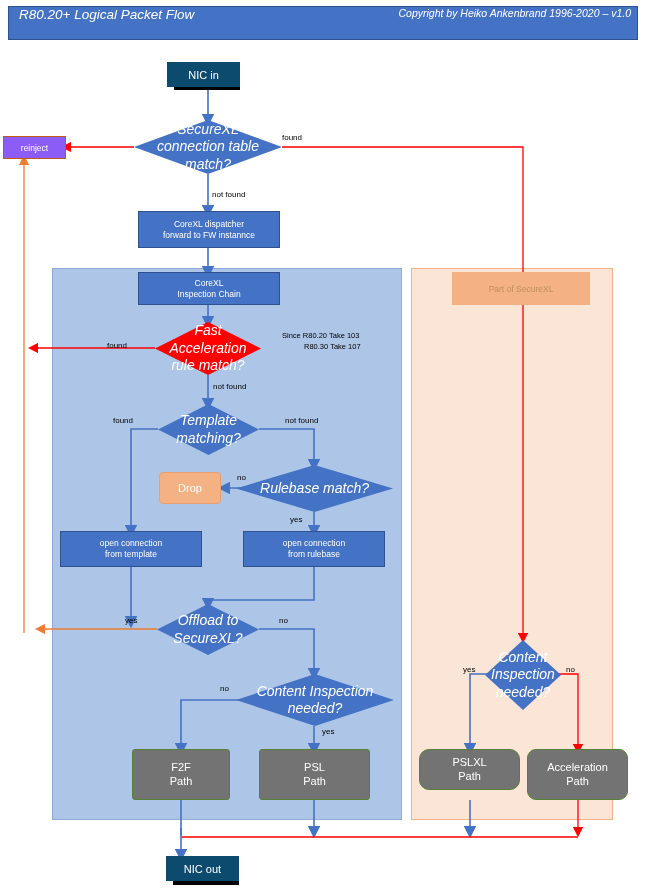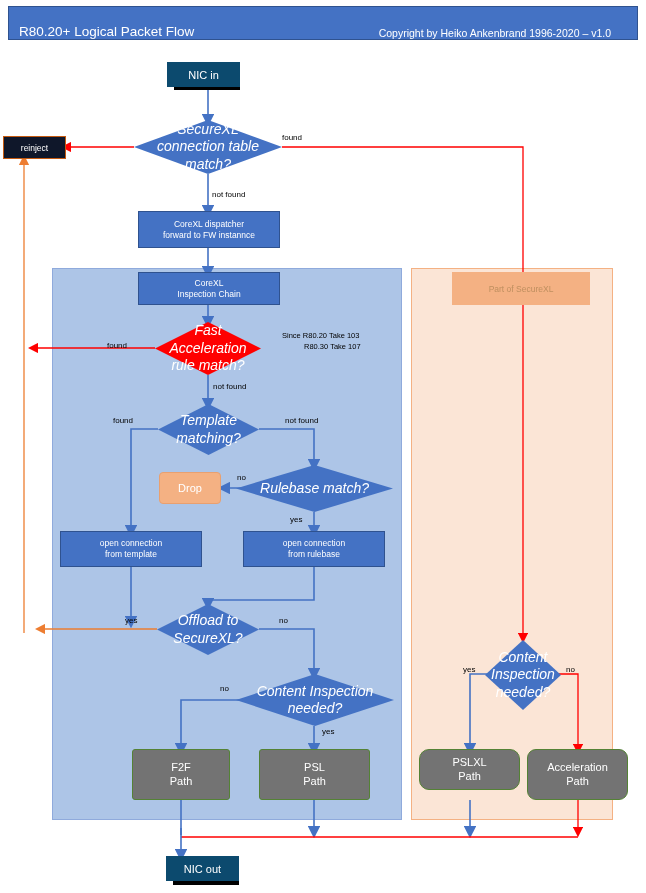--- a/index.html
+++ b/index.html
@@ -2,35 +2,35 @@
 <html><head>
 <meta charset="utf-8">
 <style>
   html,body{margin:0;padding:0;}
   body{width:646px;height:893px;background:#ffffff;font-family:"Liberation Sans",sans-serif;position:relative;overflow:hidden;}
   #canvas{position:absolute;left:0;top:0;width:646px;height:893px;}
   .node{position:absolute;box-sizing:border-box;display:flex;align-items:center;justify-content:center;text-align:center;color:#ffffff;}
   .node .lines{line-height:1.25;}
 
   
-  .header{position:absolute;left:8px;top:6px;width:630px;height:34px;background:#4472c4;border:1px solid #2f528f;display:flex;align-items:flex-end;box-sizing:border-box;}
+  .header{position:absolute;left:8px;top:6px;width:630px;height:34px;background:#4472c4;border:1px solid #2f528f;display:flex;align-items:flex-start;box-sizing:border-box;font-style:italic;}
   .header .title{color:#fff;font-size:13.5px;padding-left:10px;}
-  .header .copy{color:#fff;font-size:10.5px;margin-left:auto;padding-right:26px;}
+  .header .copy{color:#fff;font-size:10.5px;margin-left:auto;padding-right:6px;}
 
   
   .panel{position:absolute;box-sizing:border-box;}
   .panel-blue{background:#adc5e7;border:1px solid #8faadc;}
   .panel-orange{background:#fbe5d6;border:1px solid #f4b183;}
 
   
   .rect{background:#4472c4;border:1px solid #2f528f;font-size:8.5px;}
   .rect-green{background:#737373;border:1px solid #548235;font-size:11px;}
   .rect-orange{background:#f4b183;border:1px solid #f4b183;font-size:8.5px;color:#f4b183;}
   .rect-dropsh{background:#f4b183;border:1px solid #e8a070;font-size:11px;color:#ffffff;}
-  .rect-reinject{background:#0f172a;border:1px solid #c55a11;font-size:8.5px;}
+  .rect-reinject{background:#8b5cf6;border:1px solid #c55a11;font-size:8.5px;}
   .black{background:#0c4a6e;border:none;font-size:11px;color:#fff;}
 
   
   .diamond{position:absolute;}
   .diamond .shape{position:absolute;left:0;top:0;width:100%;height:100%;}
   .diamond .txt{position:absolute;left:0;top:0;width:100%;height:100%;display:flex;align-items:center;justify-content:center;text-align:center;color:#fff;font-size:14px;line-height:1.25;font-style:italic;}
 
   
   .shadow{position:absolute;background:#000;}
 

